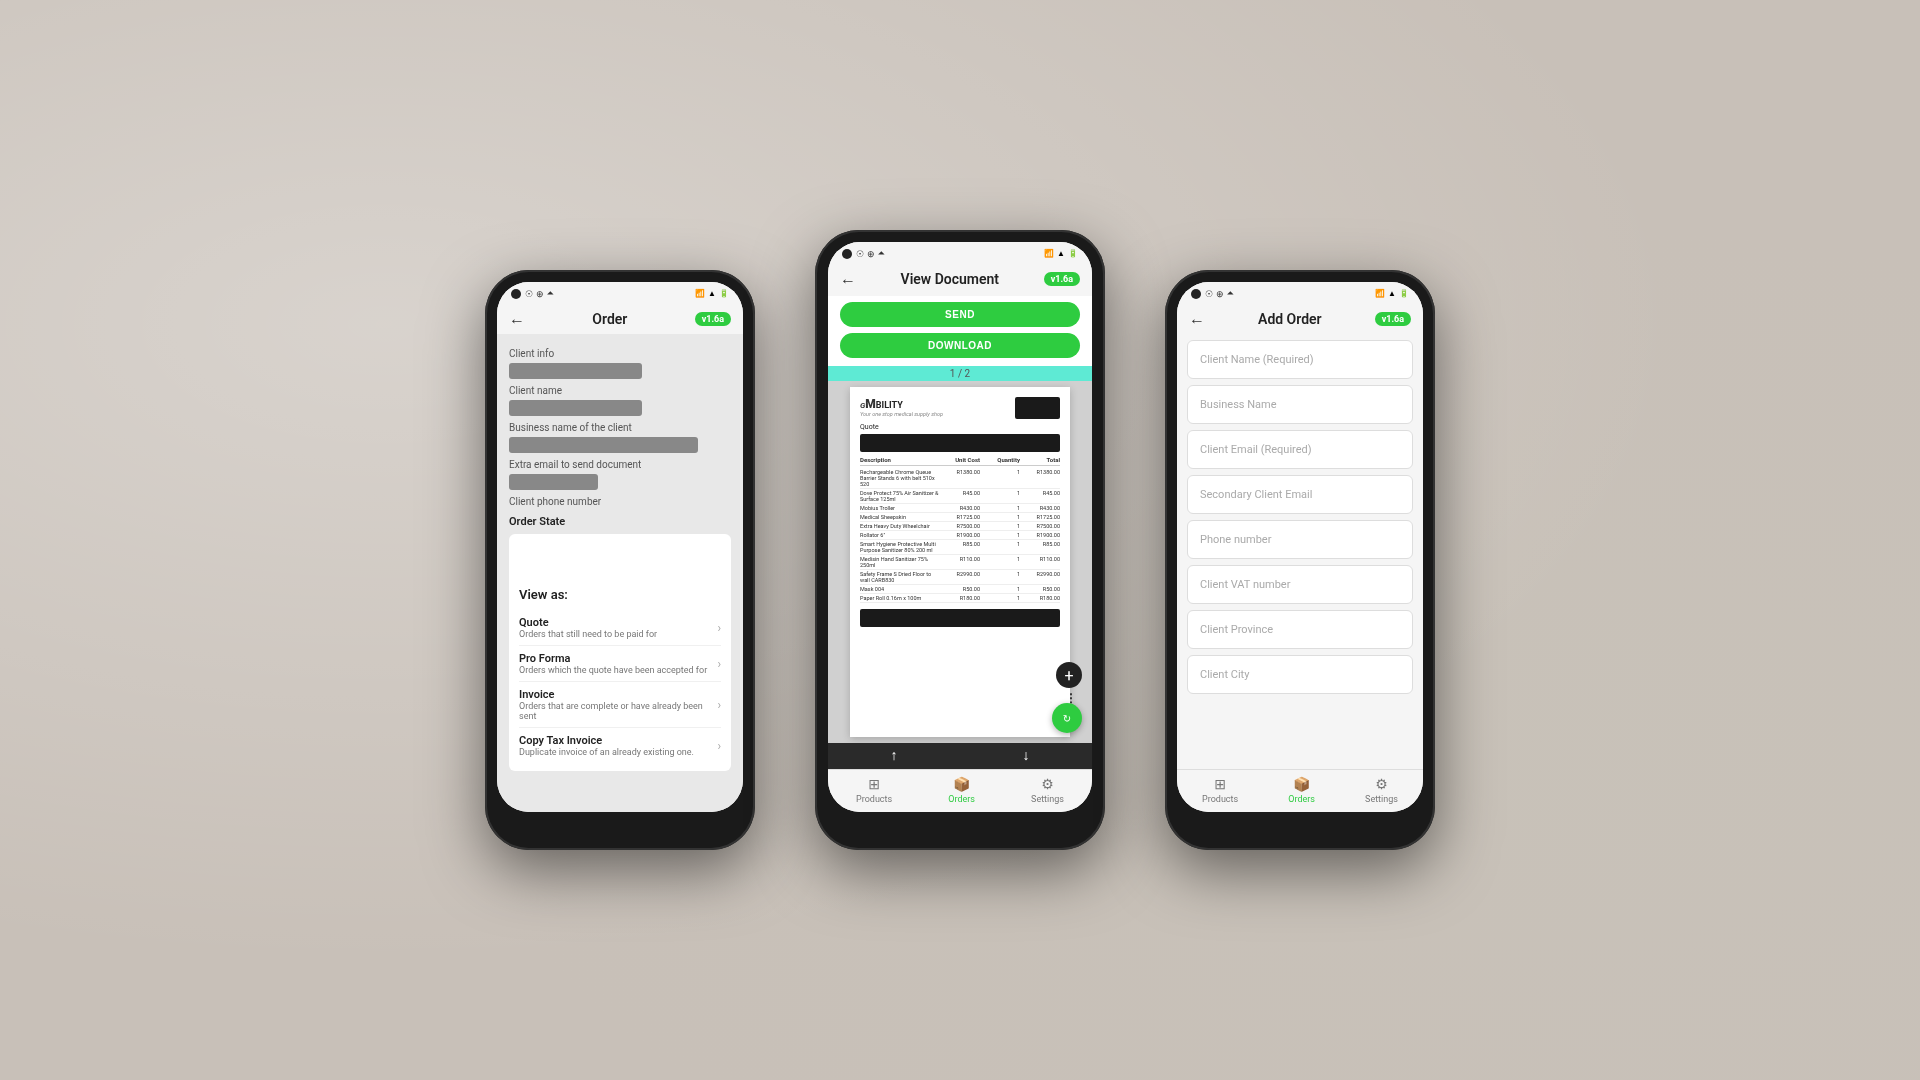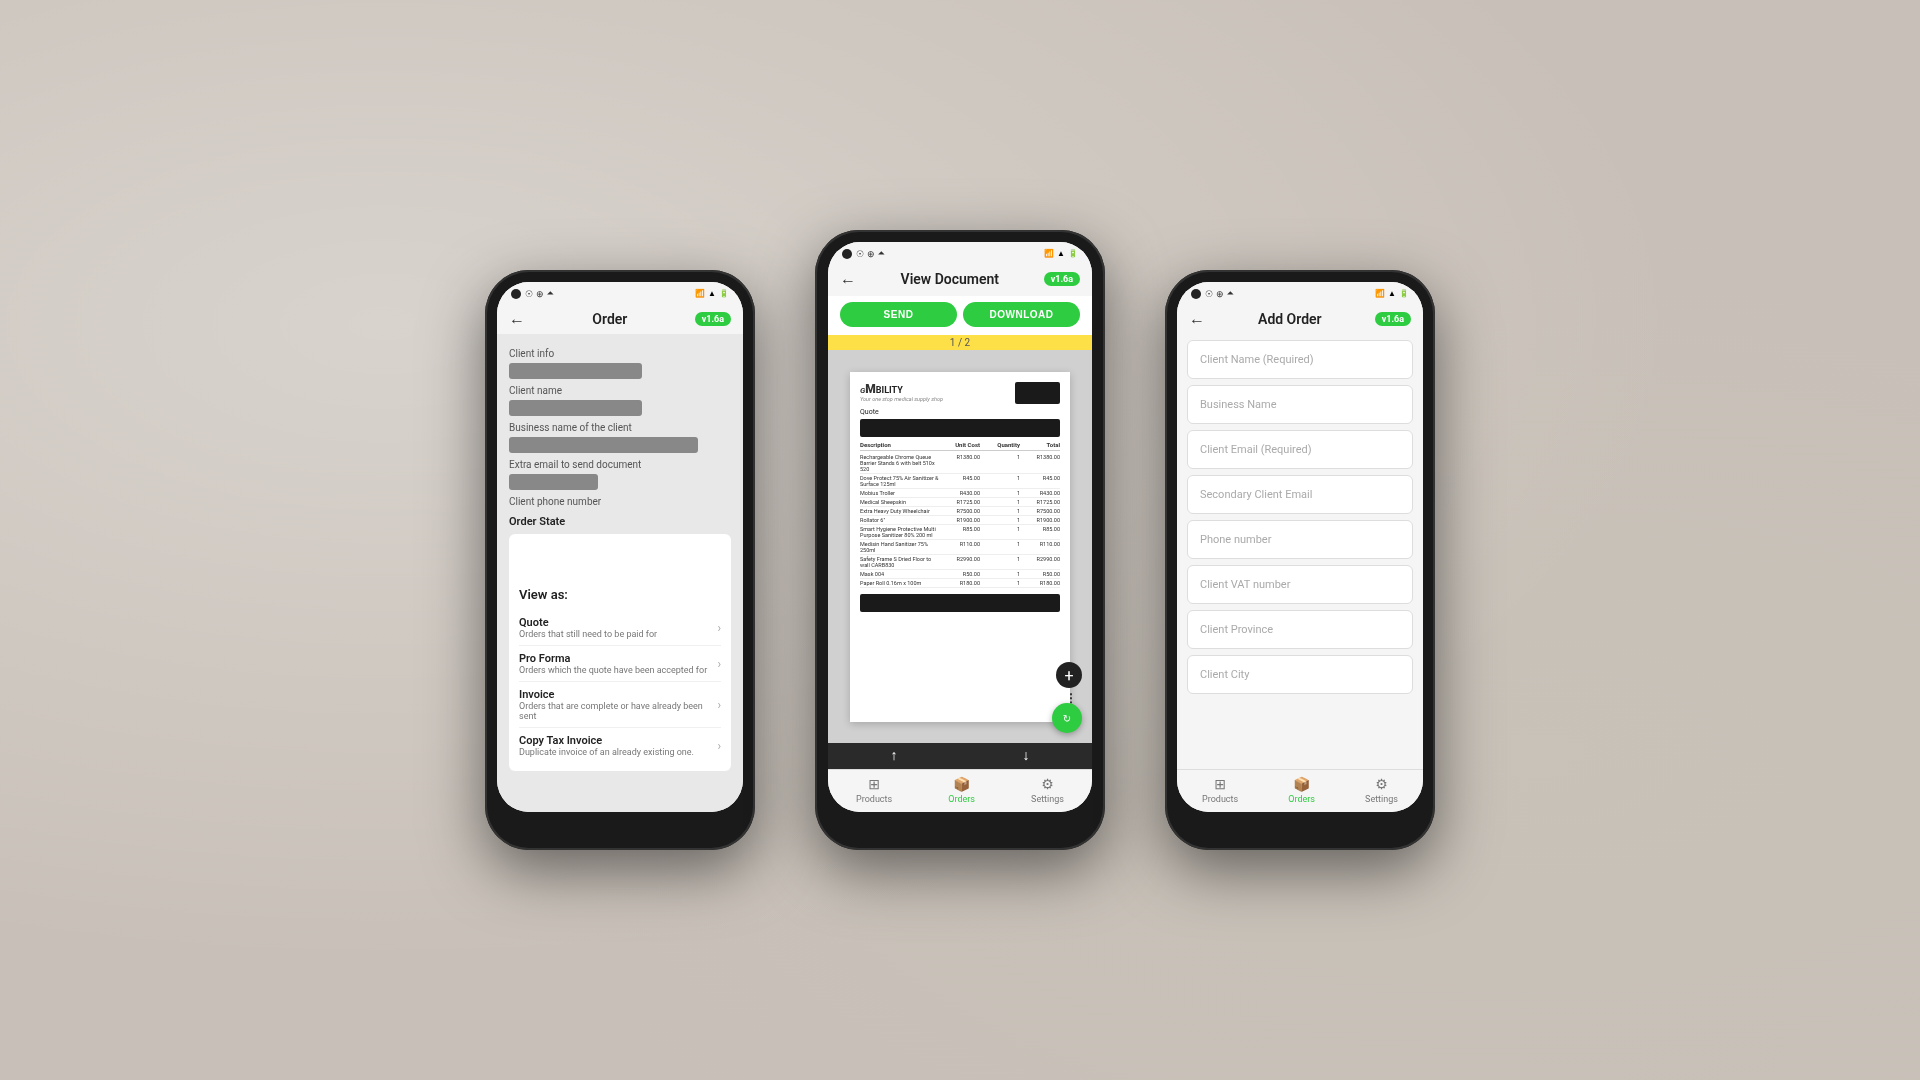--- a/index.html
+++ b/index.html
@@ -196,38 +196,39 @@
       background: #f5f5f5;
       padding: 8px 12px;
       display: flex;
       align-items: center;
       justify-content: space-between;
     }
     .doc-actions {
       display: flex;
       gap: 6px;
       padding: 6px 12px 8px;
+      flex-direction: column;
     }
     .doc-btn {
       flex: 1;
       background: #2ecc40;
       color: #fff;
       font-size: 10px;
       font-weight: bold;
       border: none;
       border-radius: 20px;
       padding: 7px 0;
       text-align: center;
       letter-spacing: 0.5px;
     }
     .doc-page-indicator {
       text-align: center;
       font-size: 10px;
       color: #555;
-      background: #fde047;
+      background: #5eead4;
       padding: 2px 0;
     }
     .doc-viewer {
       background: #d0d0d0;
       flex: 1;
       overflow: hidden;
       position: relative;
       display: flex;
       align-items: center;
       justify-content: center;

